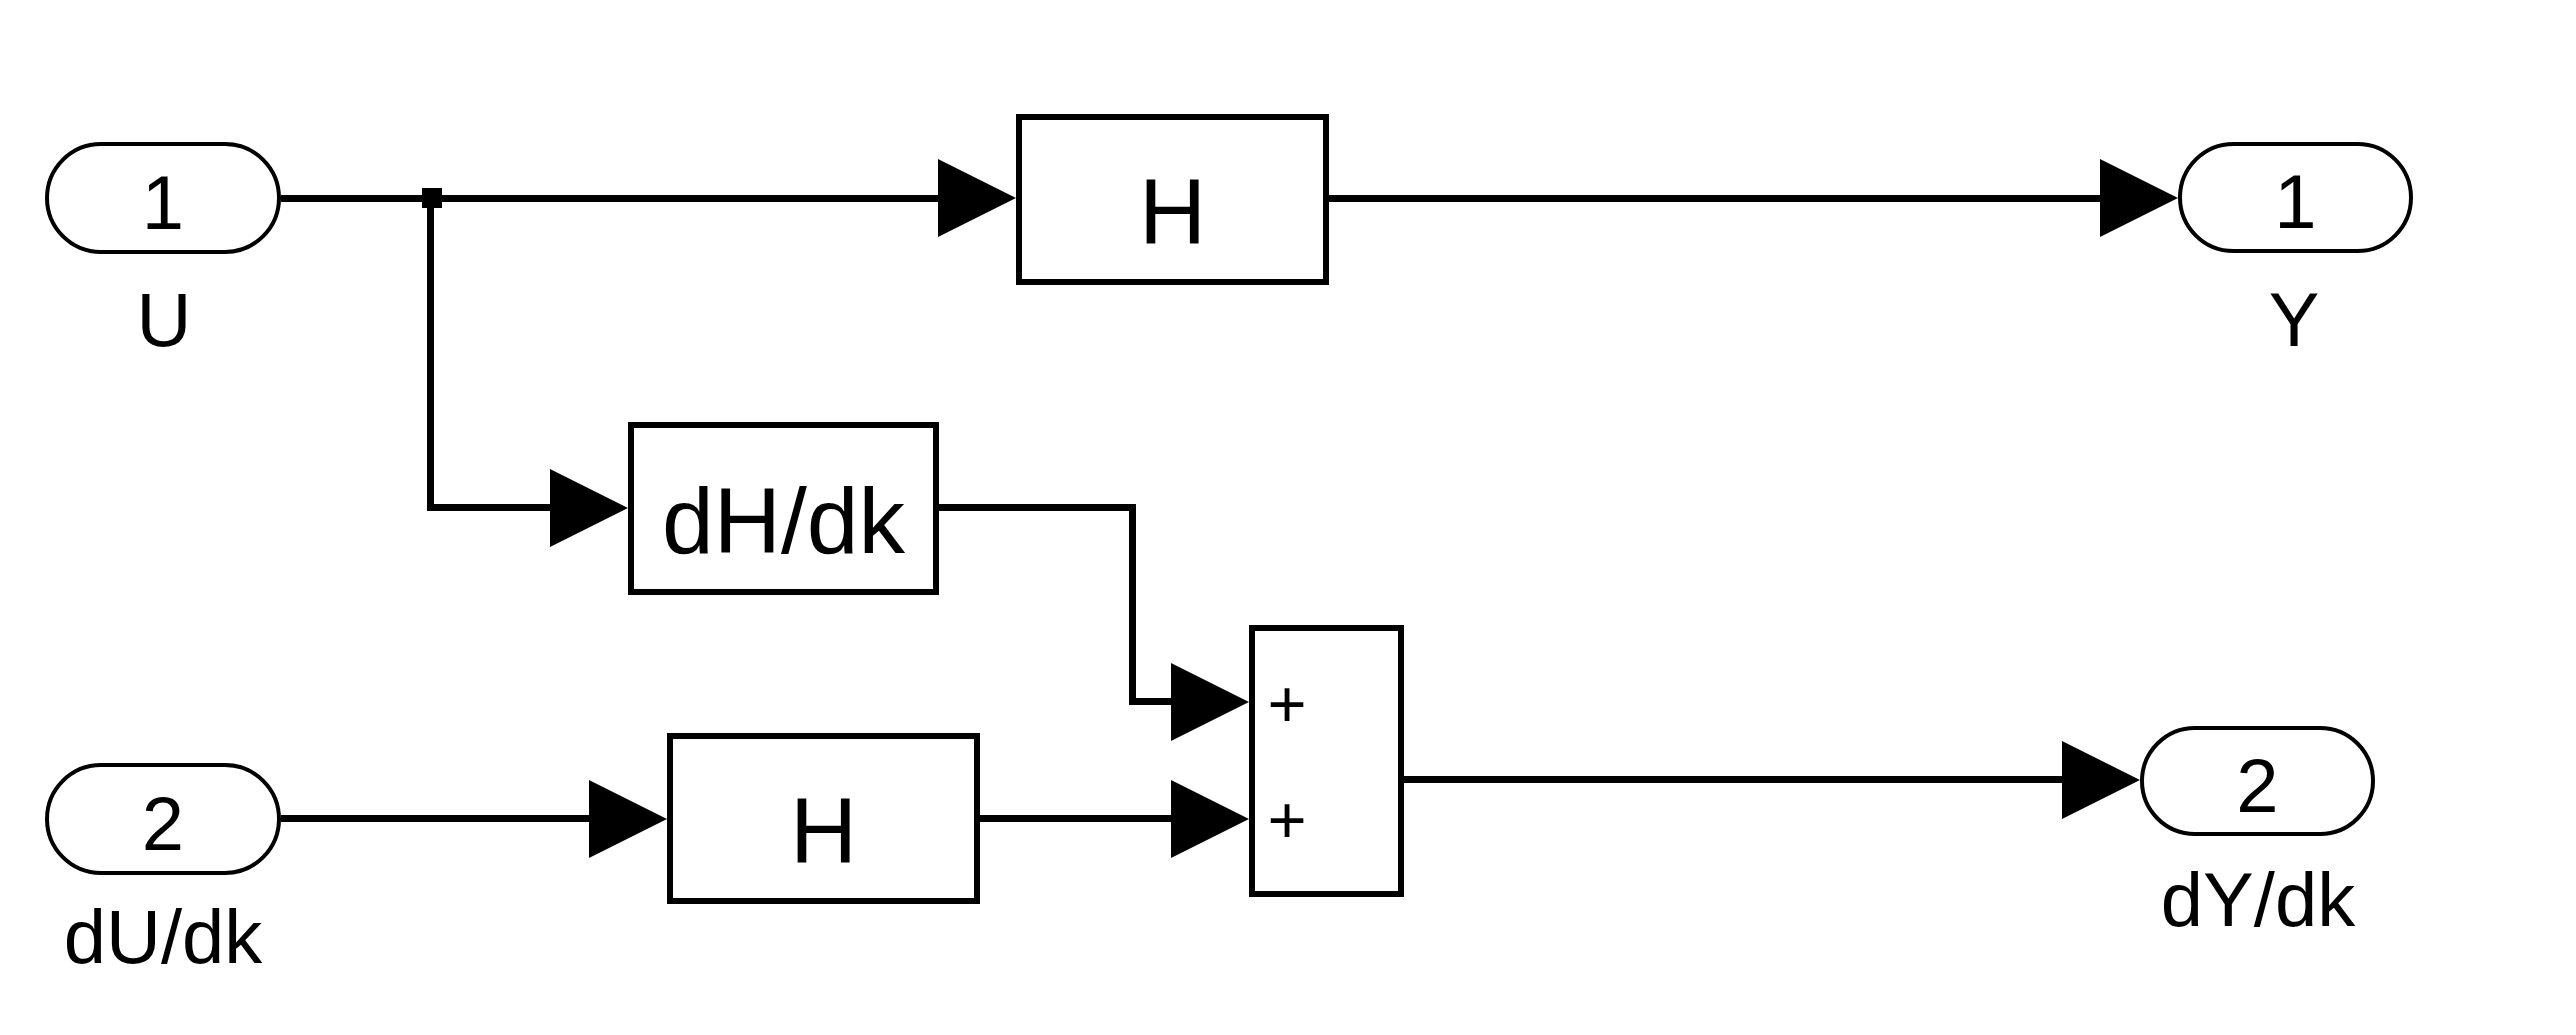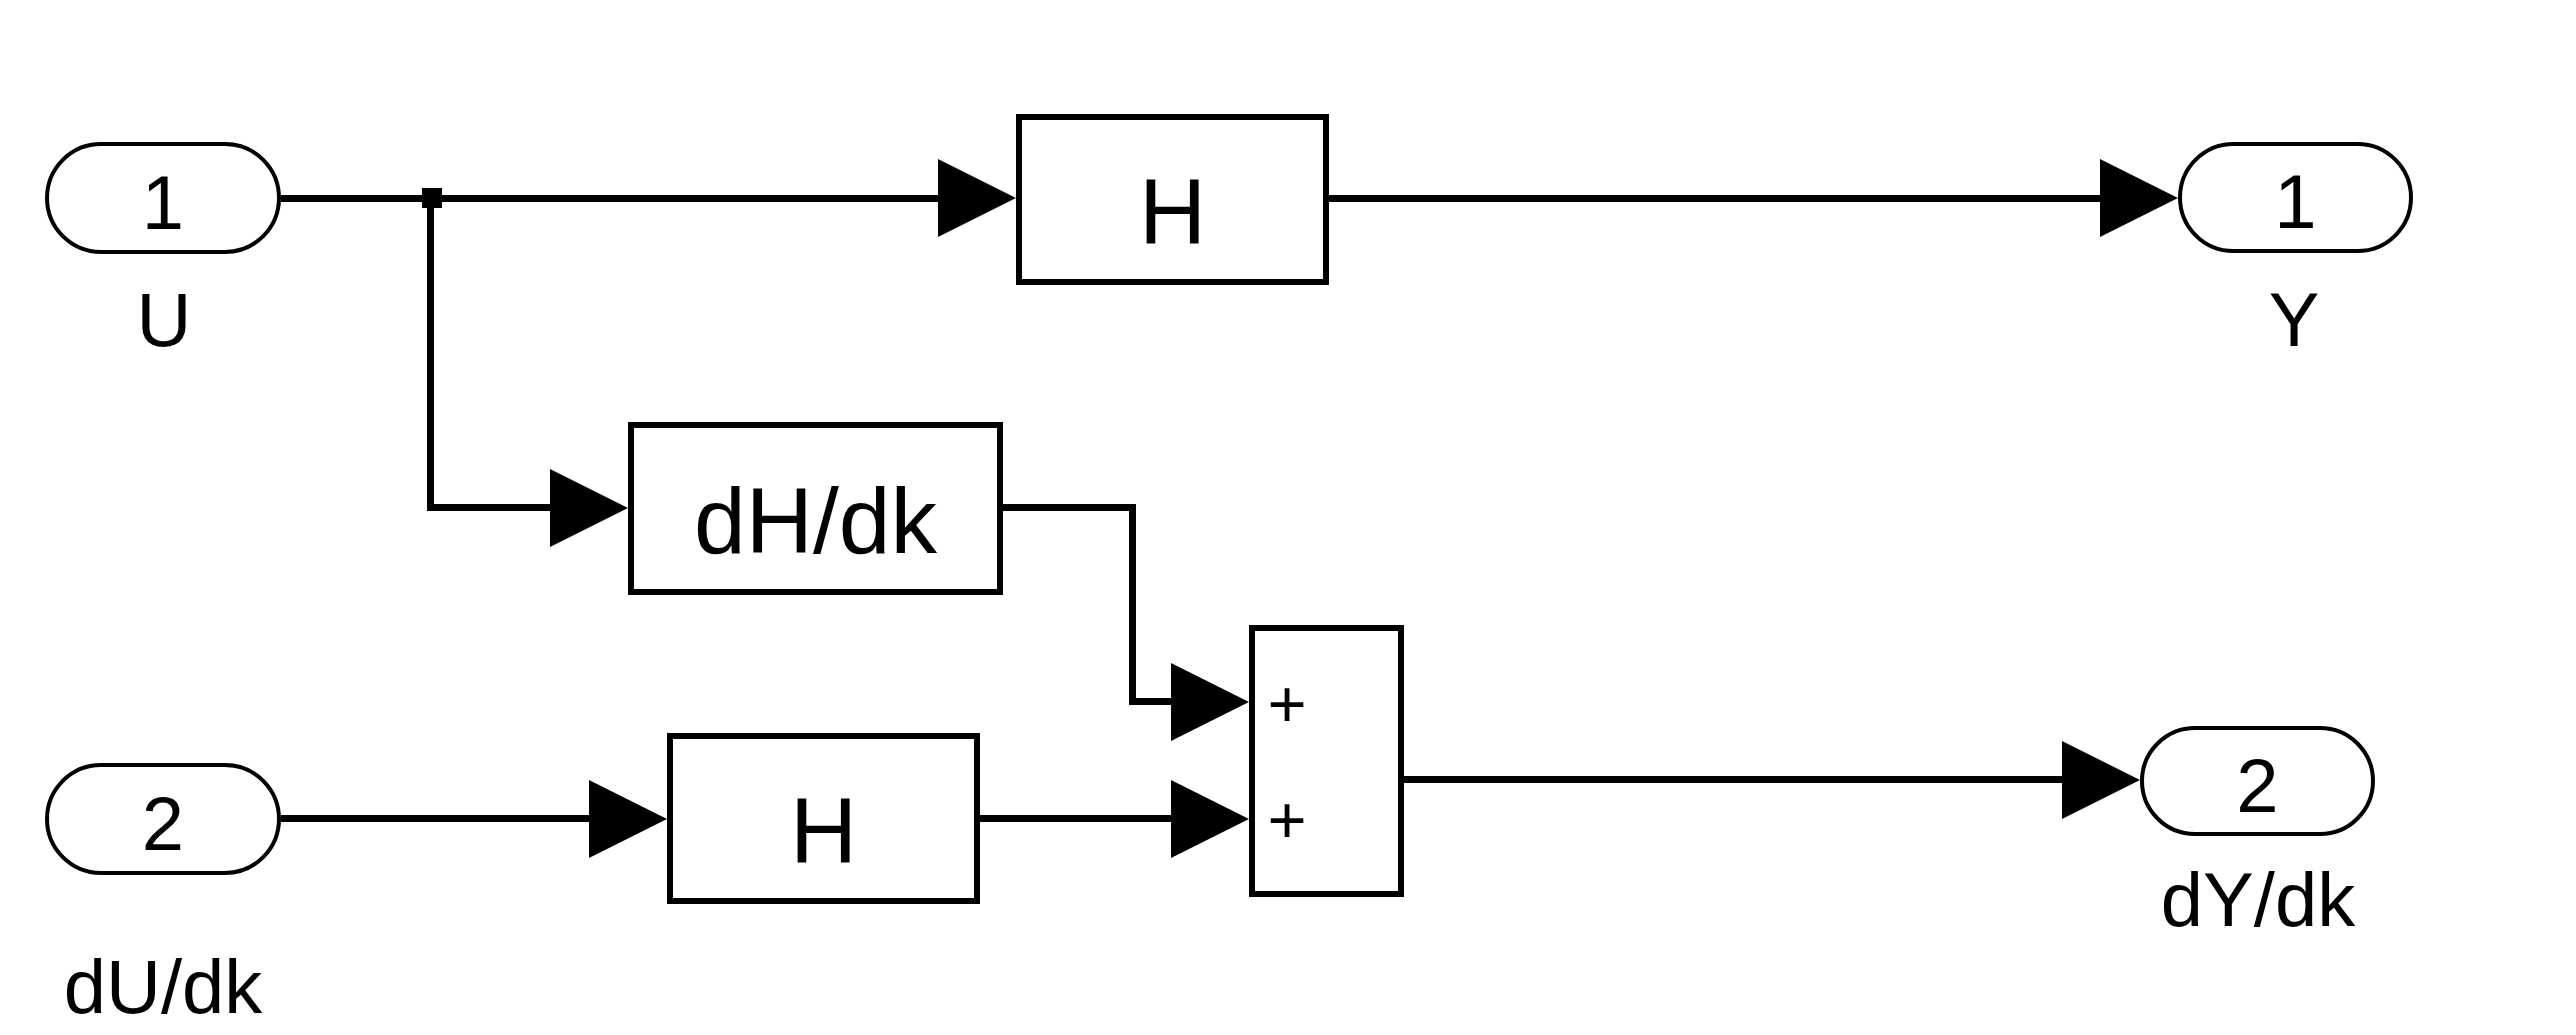--- a/index.html
+++ b/index.html
@@ -91,37 +91,37 @@
 <div class="arrow" style="left:2062px;top:741px;"></div>
 
 <div class="oval" style="left:45px;top:142px;width:236px;height:112px;">
   <span class="portnum">1</span>
 </div>
 <div class="portlabel" style="left:164px;top:282px;">U</div>
 
 <div class="oval" style="left:45px;top:763px;width:236px;height:112px;">
   <span class="portnum">2</span>
 </div>
-<div class="portlabel" style="left:163px;top:949px;">dU/dk</div>
+<div class="portlabel" style="left:163px;top:899px;">dU/dk</div>
 
 <div class="oval" style="left:2178px;top:142px;width:235px;height:111px;">
   <span class="portnum">1</span>
 </div>
 <div class="portlabel" style="left:2294px;top:282px;">Y</div>
 
 <div class="oval" style="left:2140px;top:726px;width:235px;height:110px;">
   <span class="portnum">2</span>
 </div>
 <div class="portlabel" style="left:2258px;top:862px;text-align:right;">dY/dk</div>
 
 <div class="block" style="left:1016px;top:114px;width:313px;height:171px;">
   <span class="blocklabel">H</span>
 </div>
 
-<div class="block" style="left:628px;top:422px;width:375px;height:173px;">
+<div class="block" style="left:628px;top:422px;width:311px;height:173px;">
   <span class="blocklabel">dH/dk</span>
 </div>
 
 <div class="block" style="left:667px;top:733px;width:313px;height:171px;">
   <span class="blocklabel">H</span>
 </div>
 
 <div class="block" style="left:1249px;top:625px;width:155px;height:272px;"></div>
 <span class="plus" style="left:1287px;top:703px;">+</span>
 <span class="plus" style="left:1287px;top:819px;">+</span>

